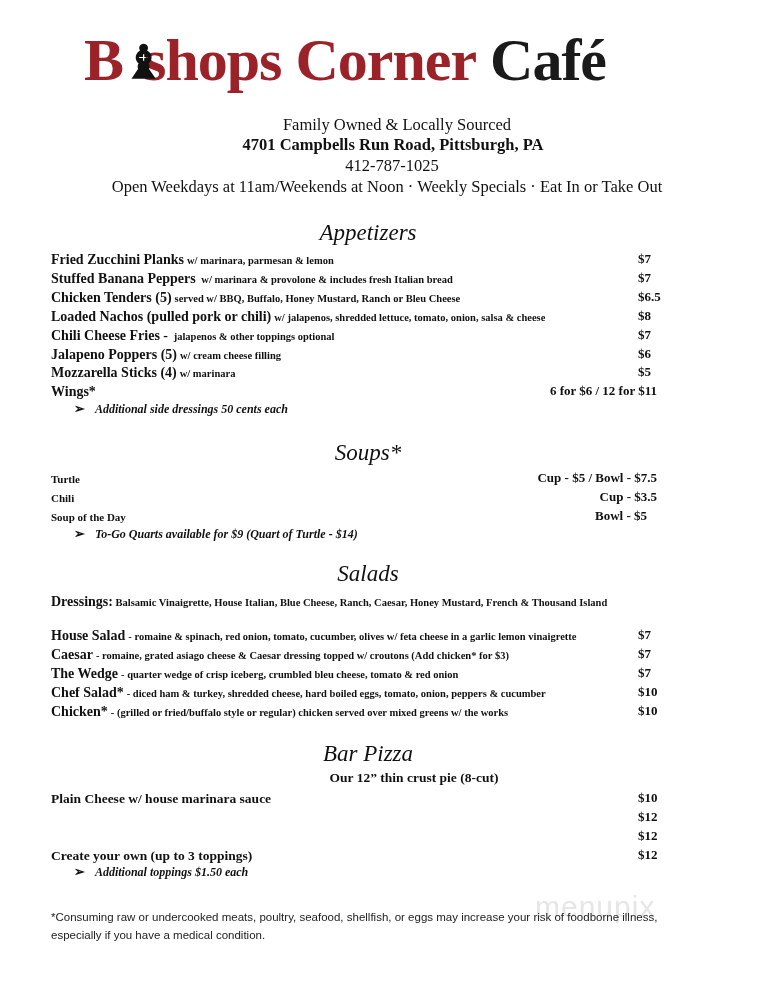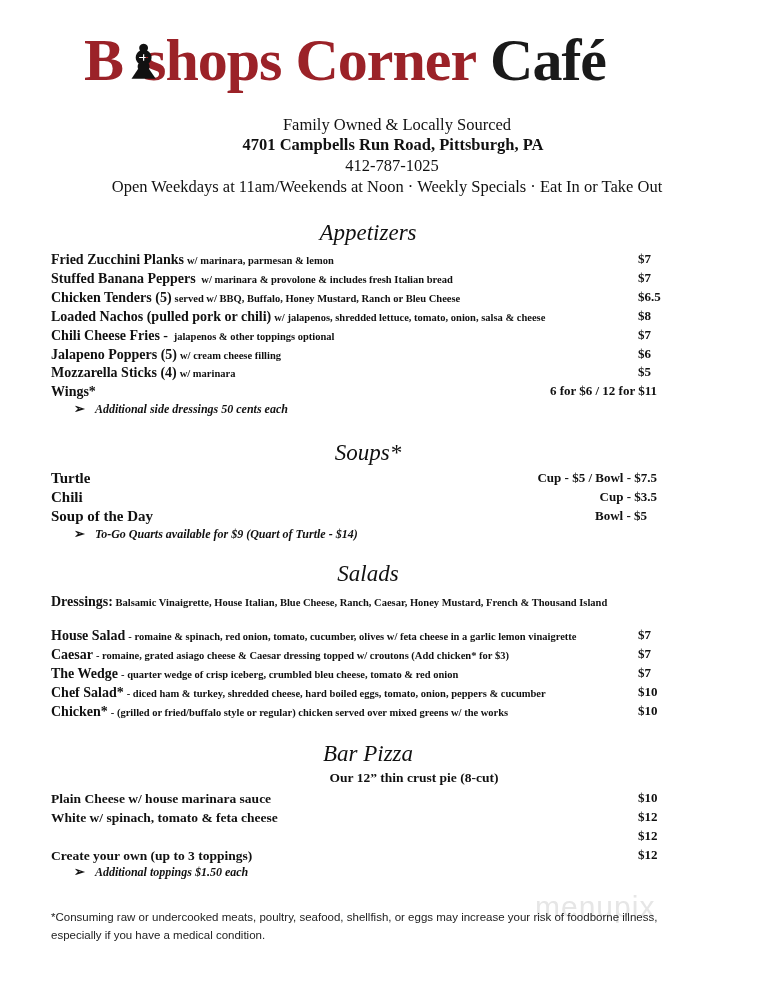--- a/index.html
+++ b/index.html
@@ -18,21 +18,21 @@
   .info .l4 { position: absolute; left: 0; width: 768px; top: 176px; font-size: 16.5px; padding-left: 6px; }
 
   .section-title { position: absolute; left: 0; width: 712px; text-align: center; font-style: italic; font-weight: normal; font-size: 23px; line-height: 28px; padding-left: 24px; }
 
   .row { position: absolute; left: 51px; width: 620px; height: 19px; line-height: 19px; white-space: nowrap; }
   .row .name { font-weight: bold; font-size: 14px; }
   .row .desc { font-weight: bold; font-size: 10.5px; margin-left: 3px; margin-top: 19px; }
   .row .price { position: absolute; left: 587px; font-weight: bold; font-size: 13px; }
   .row .price.right { left: auto; right: 14px; text-align: right; }
 
-  .soup .name { font-weight: bold; font-size: 15px; }
+  .soup .name { font-weight: bold; font-size: 11px; }
   .pizza .name { font-weight: bold; font-size: 13.5px; }
 
   .note { position: absolute; left: 74px; height: 18px; line-height: 18px; white-space: nowrap; font-style: italic; font-weight: bold; font-size: 12px; }
   .note .arrow { font-style: normal; font-size: 13px; margin-right: 10px; }
 
   .subhead { position: absolute; left: 0; width: 768px; text-align: center; font-weight: bold; font-size: 13.5px; line-height: 18px; padding-left: 4px; margin-left: 28px; }
   .dressings { position: absolute; left: 51px; top: 591px; white-space: nowrap; line-height: 19px; }
   .dressings .label { font-weight: bold; font-size: 14px; }
   .dressings .list { font-weight: bold; font-size: 10.5px; }
 
@@ -136,21 +136,20 @@
 </div>
 
 <div class="section-title" style="top:740px">Bar Pizza</div>
 <div class="subhead" style="top:769px">Our 12” thin crust pie (8-cut)</div>
 
 <div class="row pizza" style="top:788px">
   <span class="name">Plain Cheese w/ house marinara sauce</span>
   <span class="price">$10</span>
 </div>
 <div class="row pizza" style="top:807px">
-  <span class="name">White w/ spinach, tomato &amp; feta cheese</span>
   <span class="price">$12</span>
 </div>
 <div class="row pizza" style="top:826px">
   <span class="price">$12</span>
 </div>
 <div class="row pizza" style="top:845px">
   <span class="name">Create your own (up to 3 toppings)</span>
   <span class="price">$12</span>
 </div>
 <div class="note" style="top:863px">

